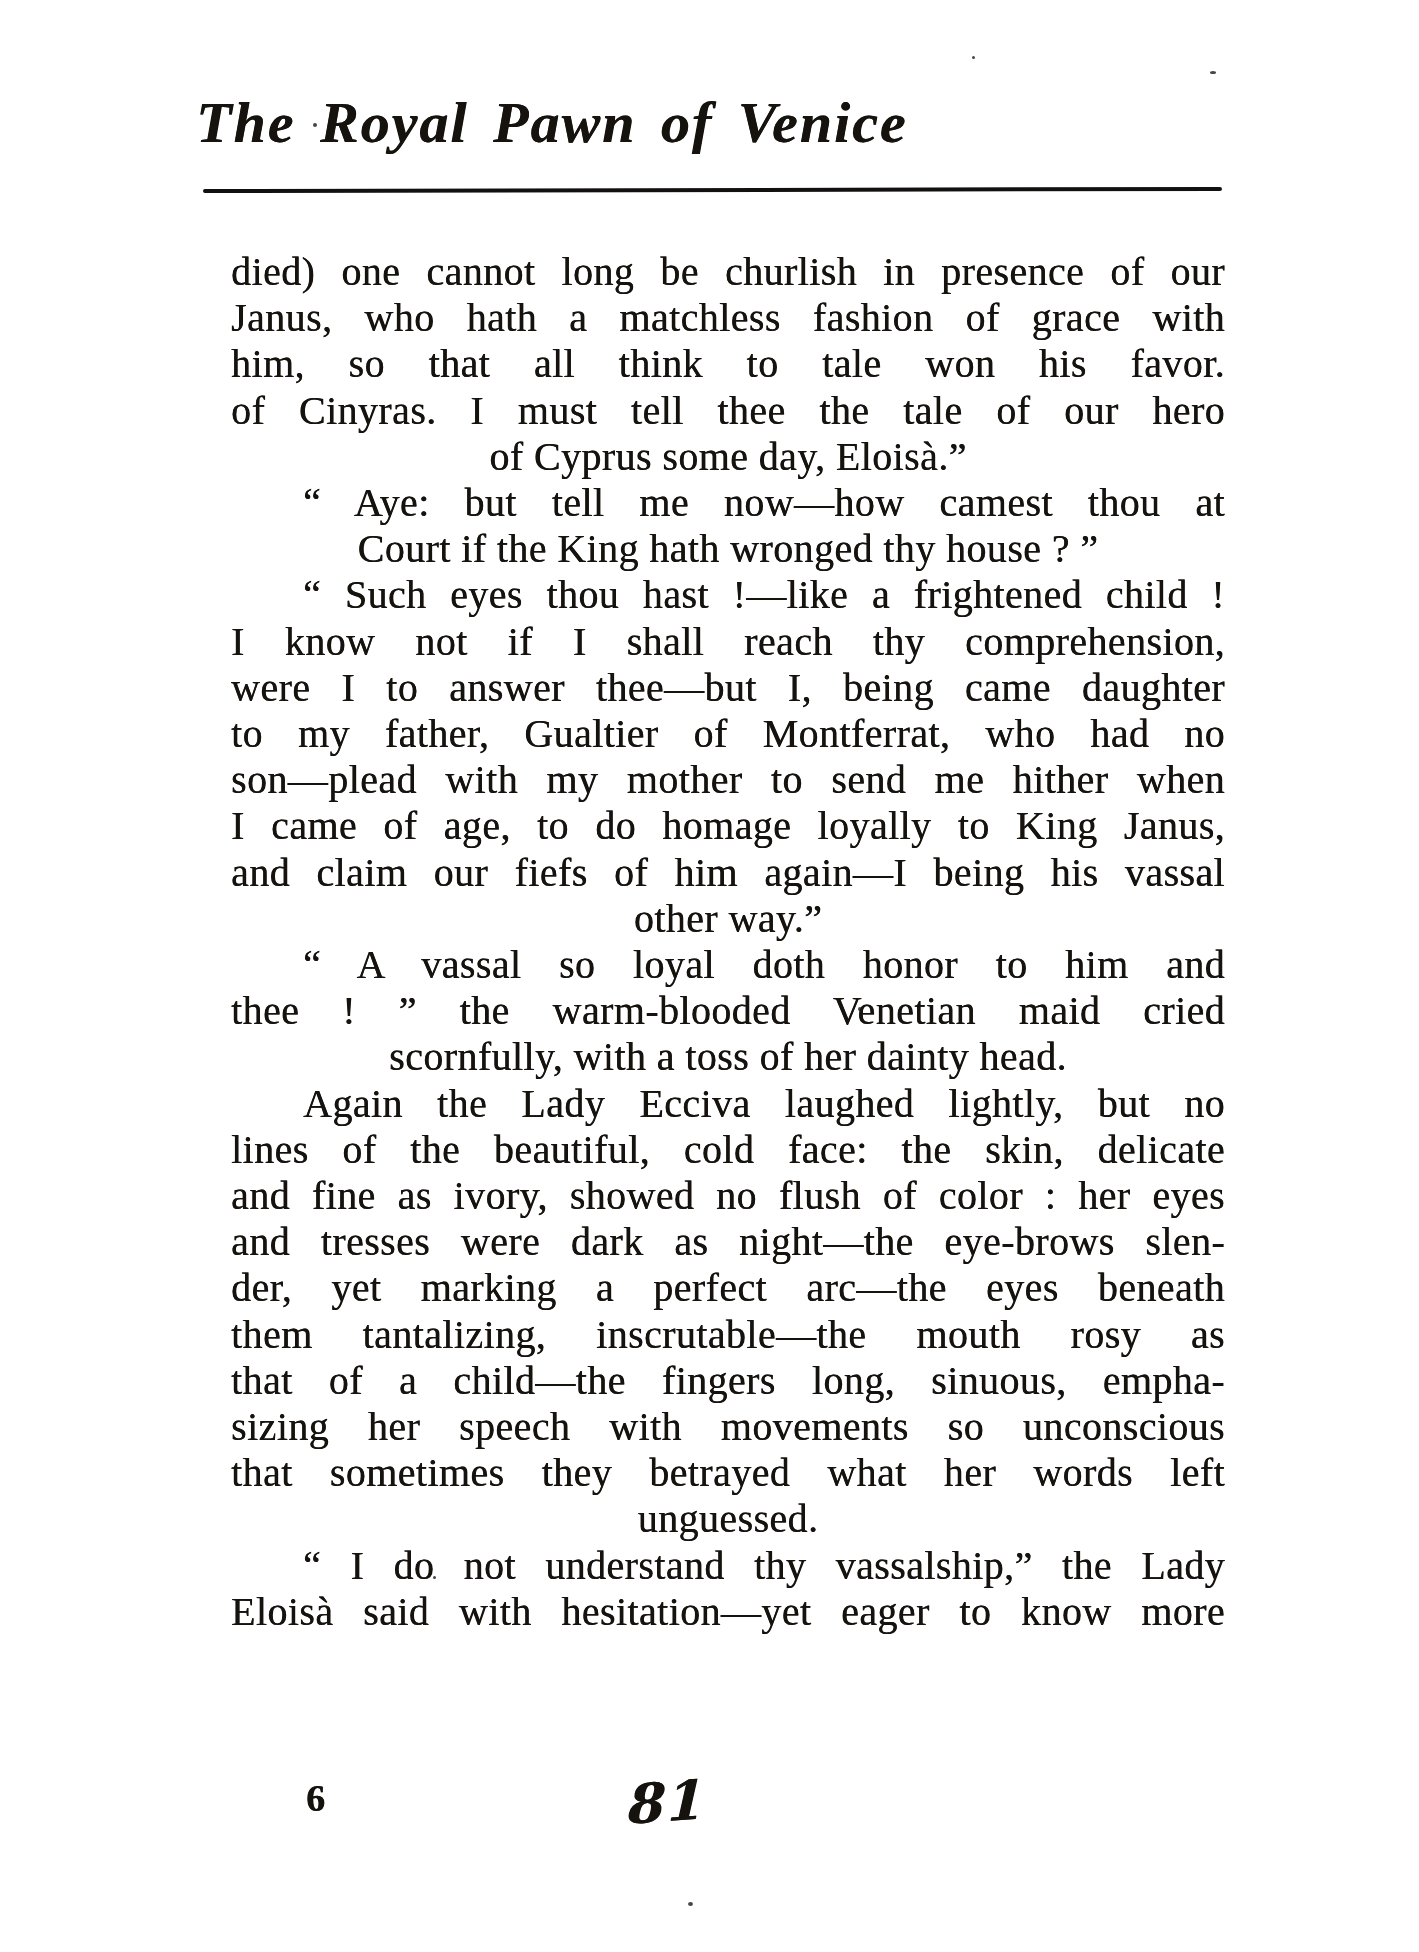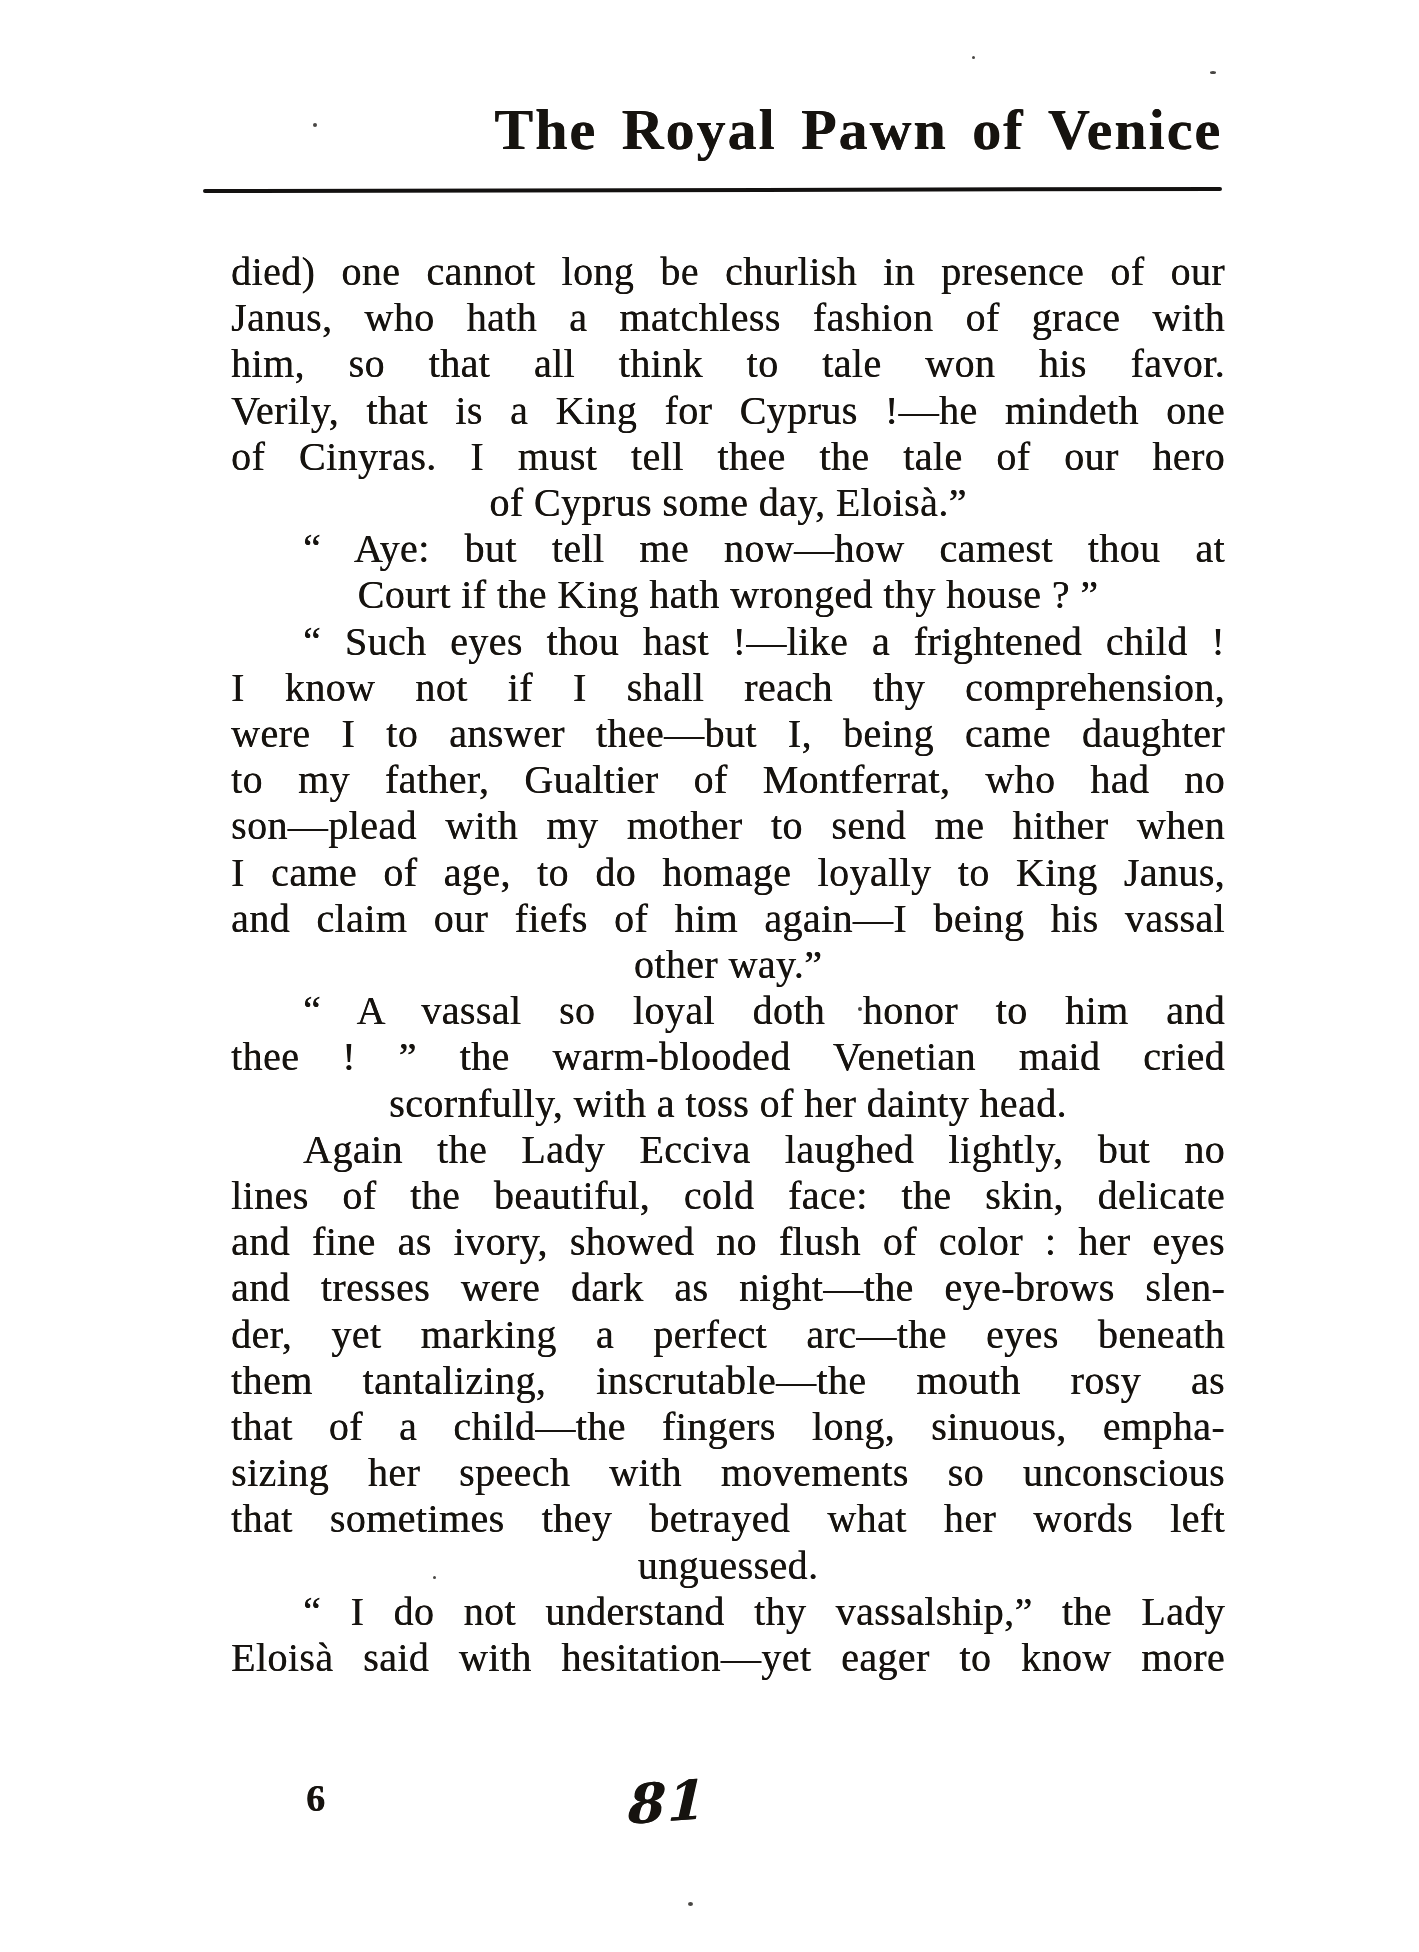--- a/index.html
+++ b/index.html
@@ -12,23 +12,24 @@
     color: #16130f;
     font-family: "Liberation Serif", serif;
     overflow: hidden;
   }
   
   .title {
     position: absolute;
     top: 80px;
     left: 203px;
     width: 1019px;
-    margin: 16px;
+    margin: 9px;
     transform: translateX(-16px);
-    text-align: right;
+    text-align: left;
+    font-style: italic;
     font-weight: 700;
     font-size: 58px;
     letter-spacing: 2px;
     word-spacing: 8px;
     text-shadow: 0.4px 0 0 currentColor;
   }
   .rule {
     position: absolute;
     top: 188px;
     left: 203px;
@@ -92,21 +93,20 @@
 
 <div class="page">
 
   <h1 class="title">The Royal Pawn of Venice</h1>
   <div class="rule"></div>
 
   <main class="text-block" id="body-text">
       <div class="line justify">died) one cannot long be churlish in presence of our</div>
       <div class="line justify">Janus, who hath a matchless fashion of grace with</div>
       <div class="line justify">him, so that all think to tale won his favor.</div>
-      <div class="line justify">Verily, that is a King for Cyprus !—he mindeth one</div>
       <div class="line justify">of Cinyras.  I must tell thee the tale of our hero</div>
       <div class="line">of Cyprus some day, Eloisà.”</div>
       <div class="line indent justify">“ Aye: but tell me now—how camest thou at</div>
       <div class="line">Court if the King hath wronged thy house ? ”</div>
       <div class="line indent justify">“ Such eyes thou hast !—like a frightened child !</div>
       <div class="line justify">I know not if I shall reach thy comprehension,</div>
       <div class="line justify">were I to answer thee—but I, being came daughter</div>
       <div class="line justify">to my father, Gualtier of Montferrat, who had no</div>
       <div class="line justify">son—plead with my mother to send me hither when</div>
       <div class="line justify">I came of age, to do homage loyally to King Janus,</div>

